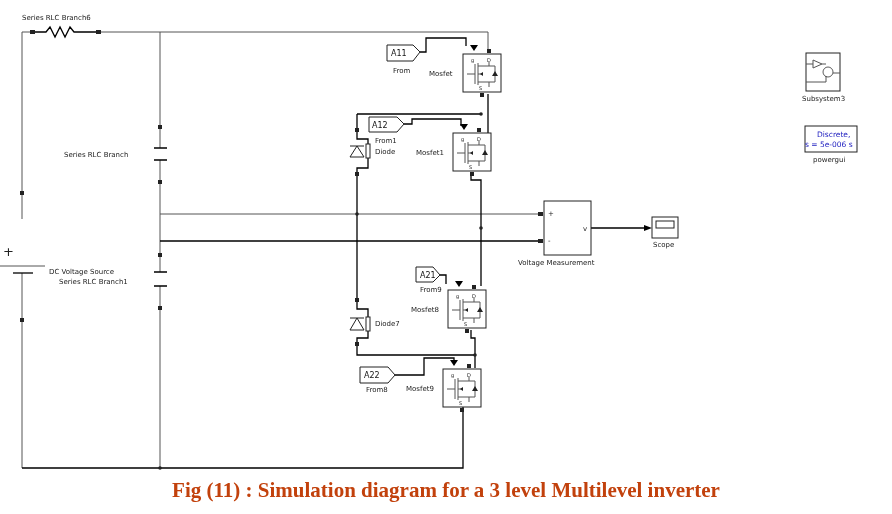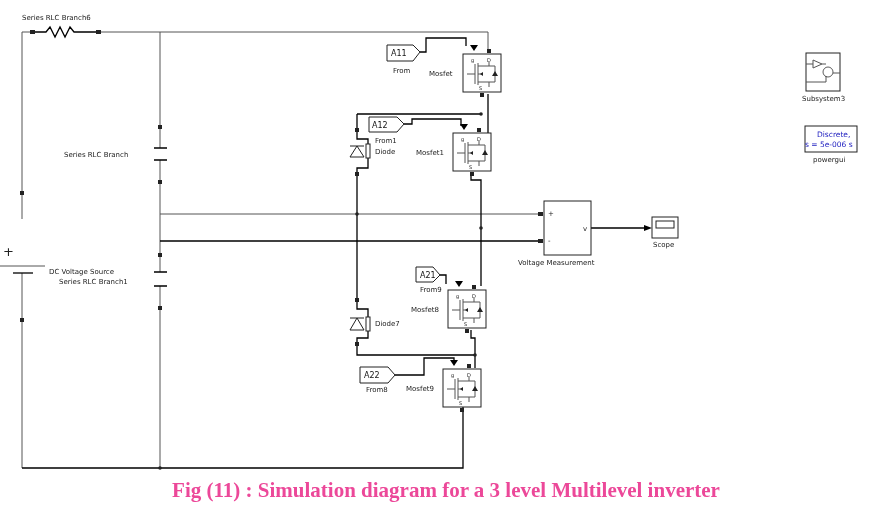--- a/index.html
+++ b/index.html
@@ -6,21 +6,21 @@
   body { width:892px; height:514px; position:relative; overflow:hidden; font-family:"DejaVu Sans", sans-serif; }
   #diagram { position:absolute; left:0; top:0; width:892px; height:476px; }
   .wire { stroke:#000; stroke-width:1.3; fill:none; }
   .wire-thin { stroke:#555; stroke-width:1; fill:none; }
   .blk { stroke:#222; stroke-width:1; fill:#fff; }
   .port { fill:#222; }
   .lbl { font-family:"DejaVu Sans", sans-serif; font-size:7px; fill:#222; }
   .lbl-tag { font-family:"DejaVu Sans", sans-serif; font-size:8px; fill:#111; }
   .lbl-blue { font-family:"DejaVu Sans", sans-serif; font-size:7.5px; fill:#2020c0; }
   .caption { position:absolute; left:0; width:892px; top:478px; text-align:center;
-             font-family:"Liberation Serif", serif; font-weight:bold; font-size:21px; color:#ec4899; }
+             font-family:"Liberation Serif", serif; font-weight:bold; font-size:21px; color:#c2410c; }
 </style>
 </head>
 <body>
 
 <svg id="diagram" viewBox="0 0 892 476" xmlns="http://www.w3.org/2000/svg">
 
   <g>
 
     <path class="wire-thin" d="M22 32 V219"></path>
     <path class="wire-thin" d="M22 273 V468"></path>

